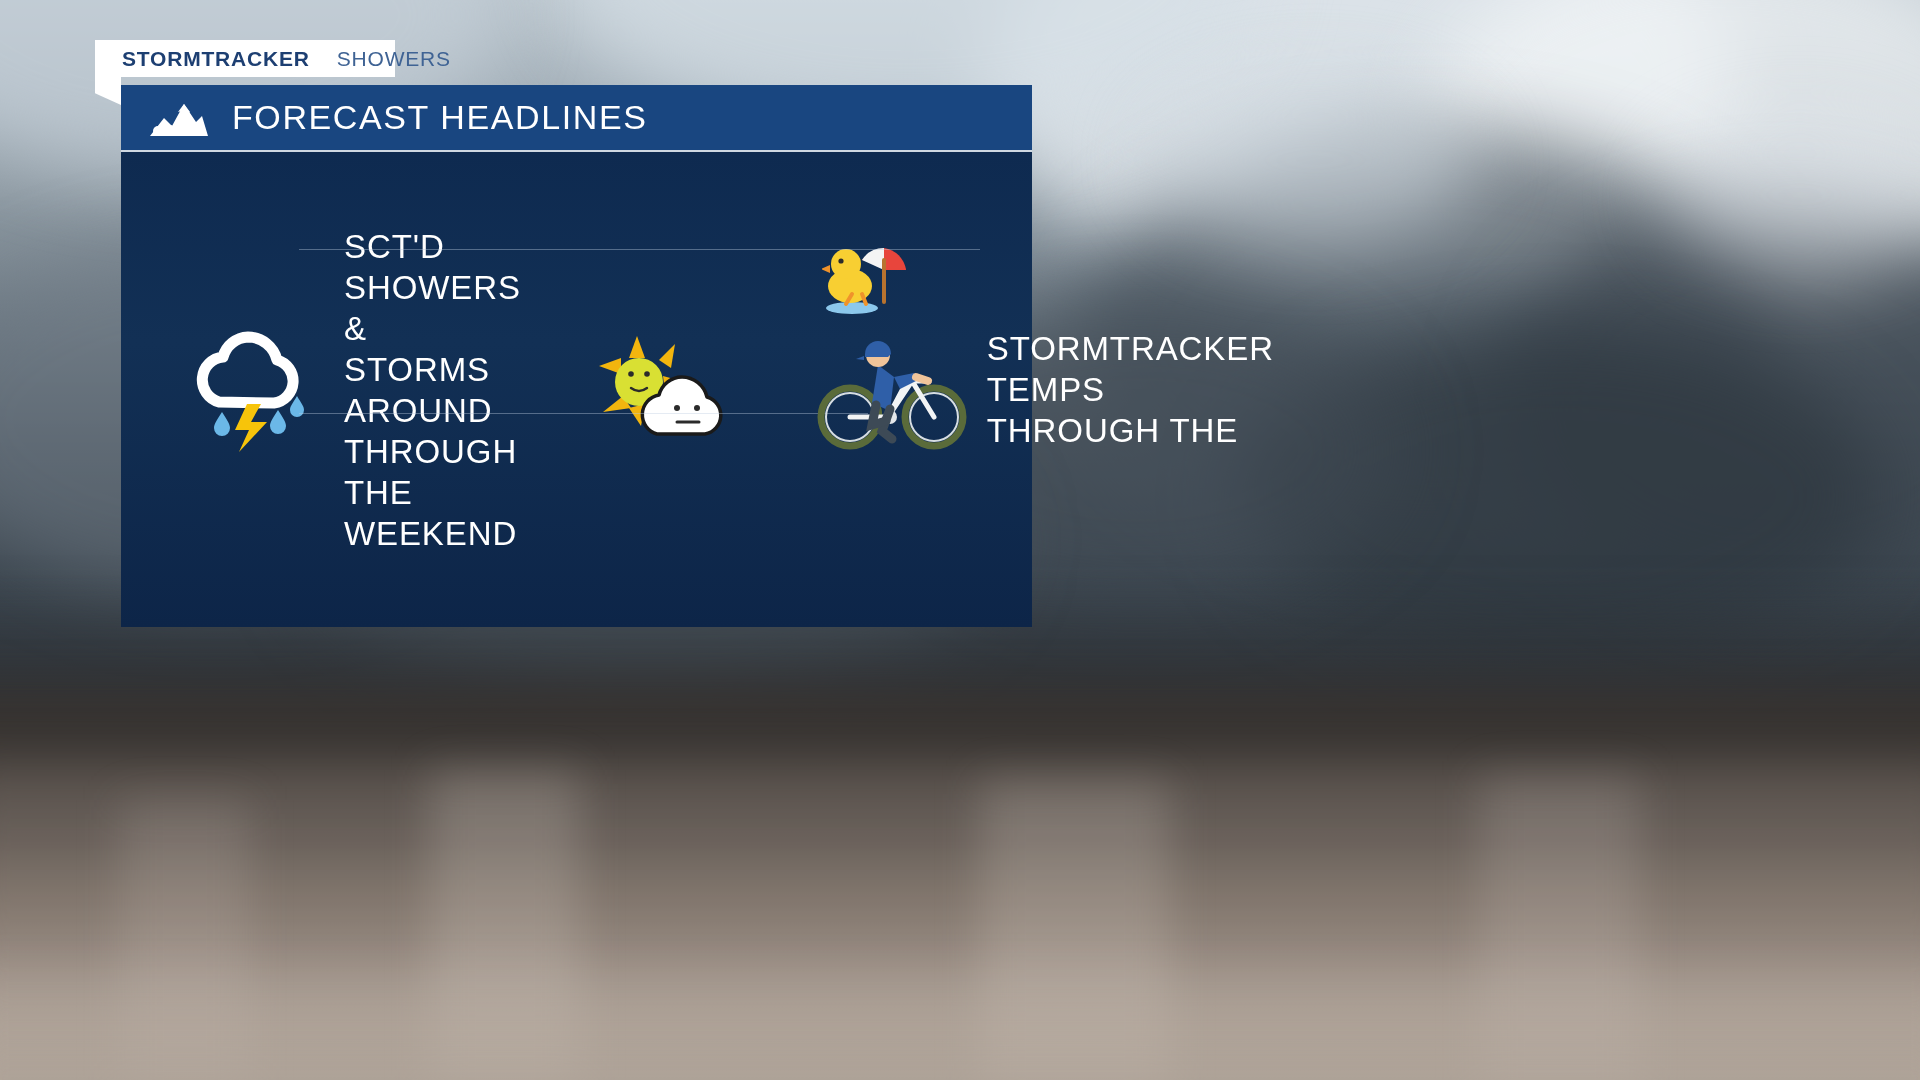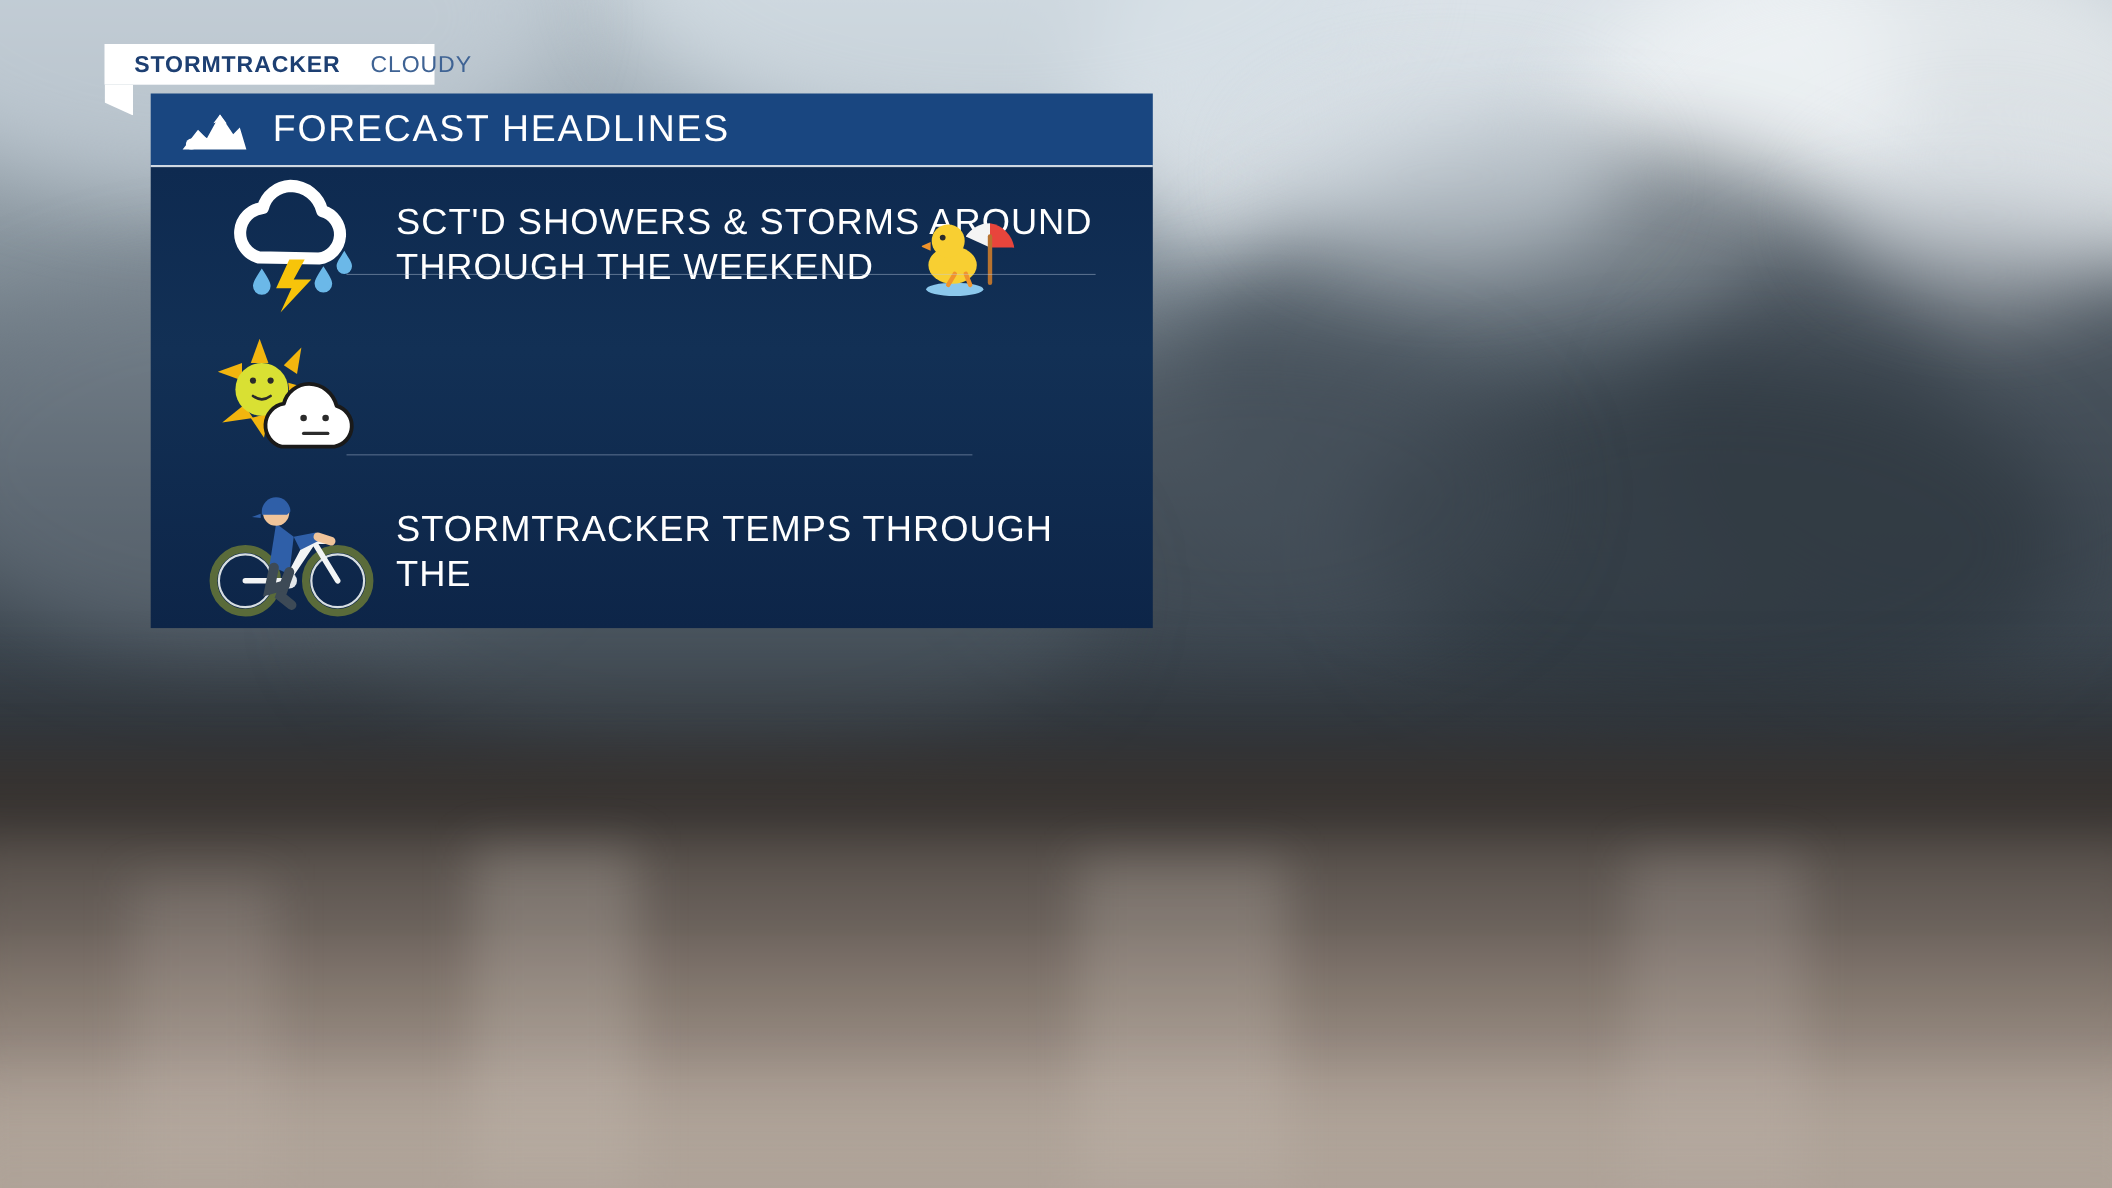--- a/index.html
+++ b/index.html
@@ -53,40 +53,39 @@
     background:#ffffff;
     clip-path:polygon(0 0, 100% 0, 100% 100%, 0 58%);
     z-index:5;
   }
 
   
   #panel {
     position:absolute; left:121px; top:85px;
     width:911px; height:560px;
     z-index:4;
-    margin-left:16px;
   }
   #panel-header {
     height:67px;
     background:#194680;
     display:flex; align-items:center;
     padding-left:27px;
     border-bottom:2px solid #cfd8e2;
   }
   #mtn-icon { width:62px; height:40px; flex:0 0 auto; }
   #panel-title {
     font-size:34px; color:#ffffff; font-weight:normal;
     letter-spacing:1.6px;
     margin-left:22px;
   }
 
   #panel-body {
-    height:419px;
+    height:475px;
     background:linear-gradient(180deg,#0e2a50 0%, #123055 40%, #0d2548 100%);
-    display:flex; flex-direction:column;
+    display:flex; flex-direction:row;
   }
   .hl-row {
     flex:1 1 0;
     display:flex; align-items:center;
     padding:0 18px 0 52px;
     position:relative;
   }
   .hl-icon {
     width:155px; flex:0 0 155px;
     display:flex; align-items:center; justify-content:center;
@@ -138,21 +137,21 @@
   <div class="streak" style="left:980px; top:780px; width:190px; height:310px; background:rgba(228,219,209,0.20);"></div>
   <div class="streak" style="left:1480px; top:775px; width:160px; height:320px; background:rgba(222,213,203,0.18);"></div>
   <div class="streak" style="left:120px; top:800px; width:130px; height:290px; background:rgba(215,206,196,0.16);"></div>
 
   <div class="streak" style="left:-40px; top:980px; width:2000px; height:140px; background:linear-gradient(180deg, rgba(178,167,156,0.30), rgba(162,150,140,0.55));"></div>
 </div>
 
 <div id="brand-tab">
   <span class="bt-main">STORMTRACKER</span>
   <span class="bt-sep"></span>
-  <span class="bt-sub">CLOUDY</span>
+  <span class="bt-sub">SHOWERS</span>
 </div>
 <div id="flag-notch"></div>
 
 <div id="panel">
 
   <div id="panel-header">
     <span id="mtn-icon">
       <svg viewBox="0 0 62 40" width="62" height="40">
         <path d="M2 38 L16 20 L24 28 L36 6 L48 24 L54 18 L60 38 Z" fill="#ffffff"></path>
         <path d="M30 14 L36 6 L42 14 L38 17 L34 13 Z" fill="#ffffff"></path>

